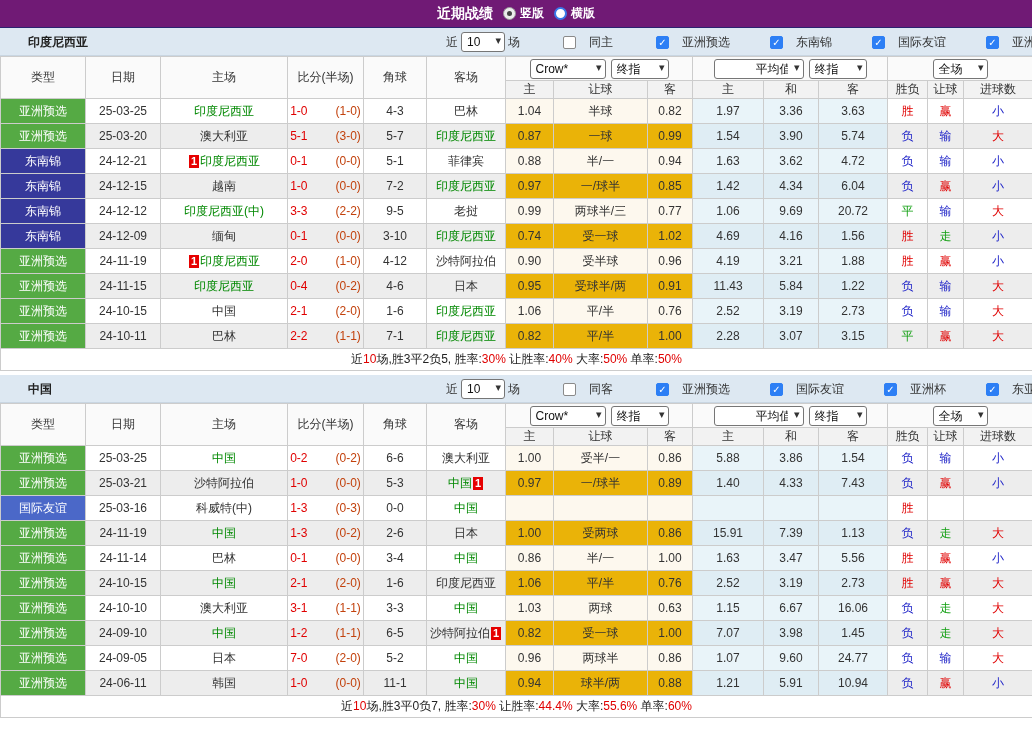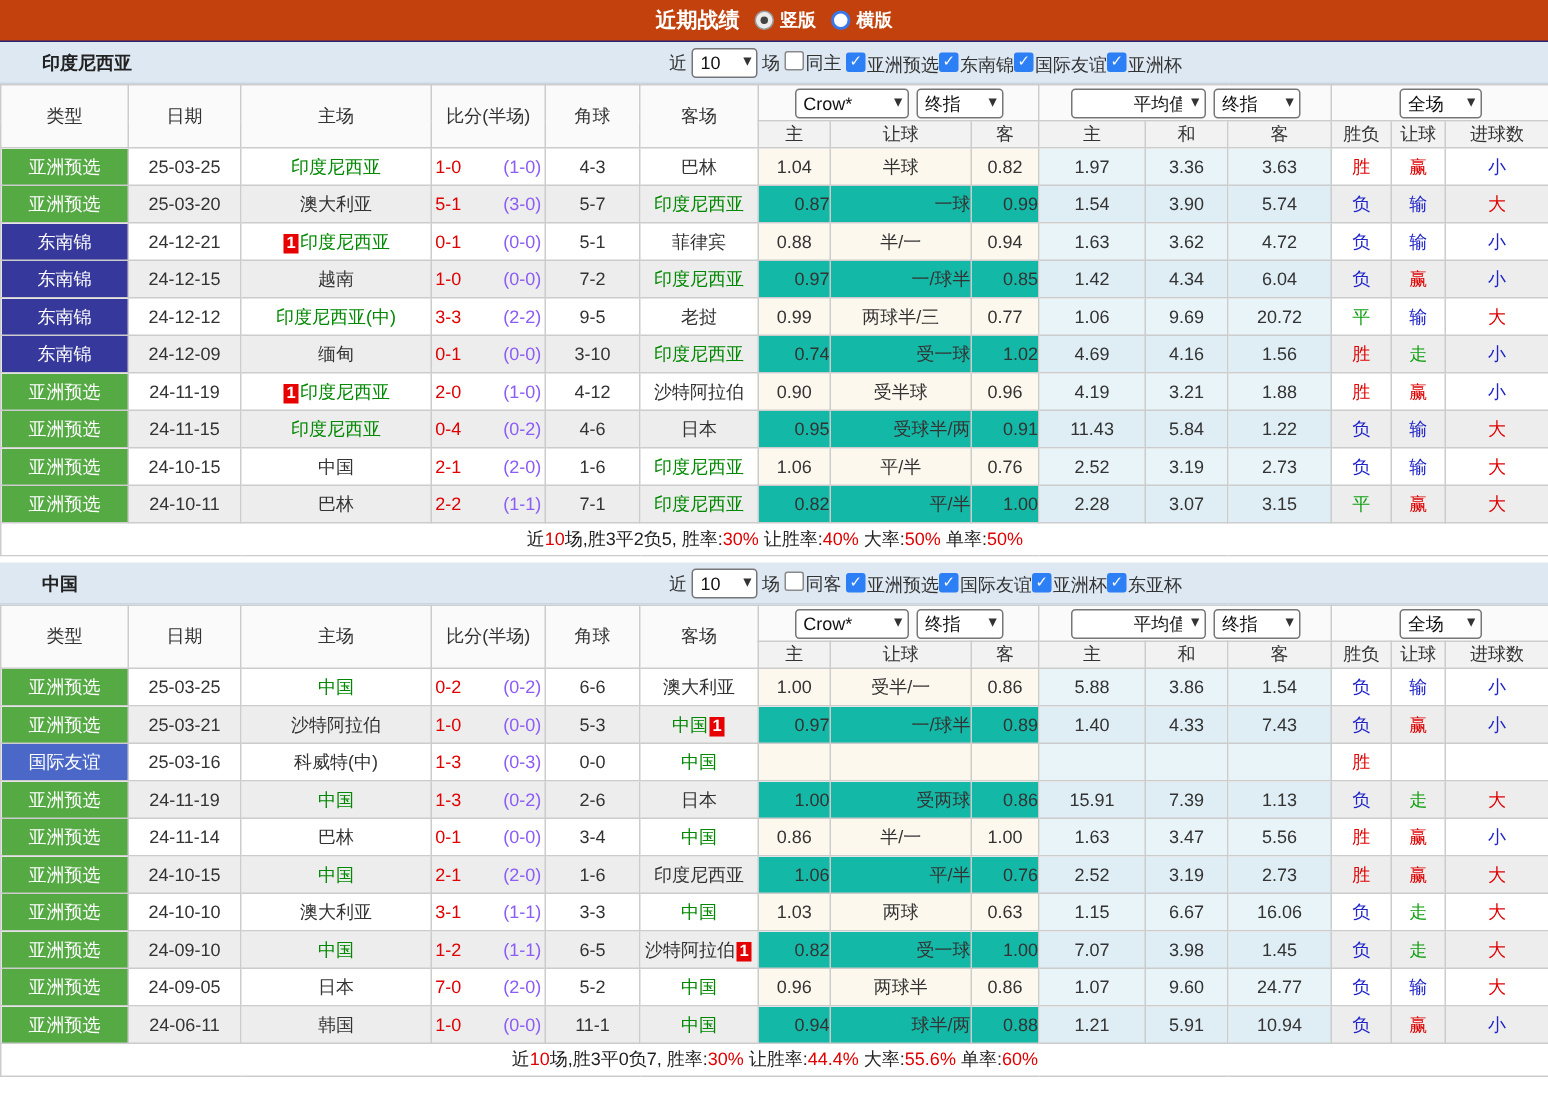--- a/index.html
+++ b/index.html
@@ -9,21 +9,21 @@
     font-family: "Liberation Sans", "DejaVu Sans", sans-serif;
     font-size: 12px;
     color: #333;
     background: #fff;
   }
   .page { width: 1032px; }
 
   
   .titlebar {
     height: 28px;
-    background: #c2410c;
+    background: #701a75;
     border-bottom: 1px solid #2c2370;
     display: flex;
     align-items: center;
     justify-content: center;
     gap: 10px;
     color: #fff;
   }
   .titlebar .title { font-weight: bold; font-size: 14px; }
   .radio-opt { display: inline-flex; align-items: center; gap: 4px; cursor: pointer; font-weight: bold; }
   .radio { width: 13px; height: 13px; border-radius: 50%; display: inline-block; position: relative; }
@@ -42,21 +42,21 @@
     border-bottom: 1px solid #c9d6e2;
   }
   .team-name {
     position: absolute; left: 28px; top: 0;
     line-height: 28px; font-weight: bold; color: #222;
   }
   .filter-center {
     position: absolute; left: 446px; top: 0; height: 28px;
     display: flex; align-items: center; gap: 3px; white-space: nowrap;
   }
-  .chk { display: inline-flex; gap: 1px; cursor: pointer; }
+  .chk { display: inline-flex; align-items: center; gap: 13px; cursor: pointer; margin-left: 40px; }
   .box {
     width: 13px; height: 13px; border: 1px solid #8a8a8a; background: #fff;
     border-radius: 2px; display: inline-block; text-align: center;
     font-size: 10px; line-height: 12px; color: #fff; font-weight: bold;
   }
   .box.checked { background: #2d7ff5; border-color: #2d7ff5; }
 
   
   .selwrap { position: relative; display: inline-block; }
   .selwrap select {
@@ -83,29 +83,29 @@
   }
   thead th {
     background: #f2f2f2; font-weight: normal; color: #333; height: 24px;
   }
   thead tr.sel-row th { background: #fafafa; }
   thead tr.sub-row th { height: 18px; }
   tbody td { height: 25px; }
   tr.odd  td { background: #fff; }
   tr.even td { background: #ededed; }
   tr.odd  td.c-cream { background: #fdf8ee; }
-  tr.even td.c-cream { background: #14b8a6; text-align: right; }
+  tr.even td.c-cream { background: #eab308; }
   tr.odd  td.c-blue  { background: #e9f4f9; }
   tr.even td.c-blue  { background: #dfedf4; }
   td.lg-green { background: #55aa44 !important; color: #fff; }
   td.lg-navy  { background: #36399b !important; color: #fff; }
   td.lg-blue  { background: #4b68c8 !important; color: #fff; }
   .tg { color: #008800; }
   .sc { color: #e00000; }
-  .hf { color: #8b5cf6; margin-left: 28px; }
+  .hf { color: #c2410c; margin-left: 28px; }
   .b1 {
     background: #e60000; color: #fff; display: inline-block;
     font-size: 11px; line-height: 13px; padding: 0 2px; margin: 0 1px;
     font-weight: bold;
   }
   .res-r { color: #e00000; }
   .res-b { color: #1f24c8; }
   .res-g { color: #13a013; }
   tfoot td { height: 22px; background: #fff; color: #222; }
   .sum-red { color: #e00000; }

